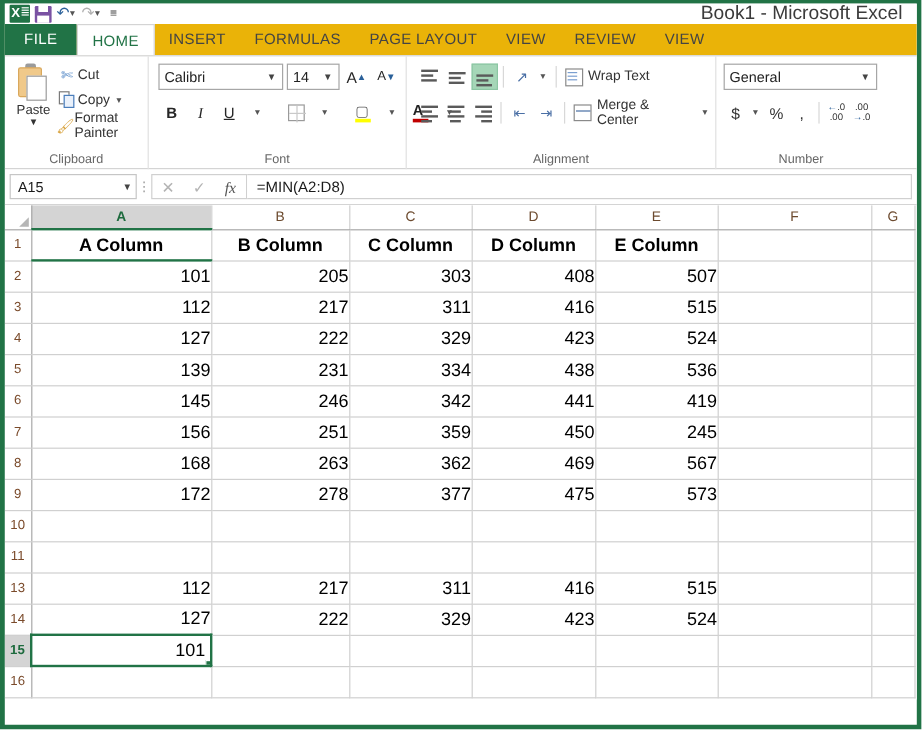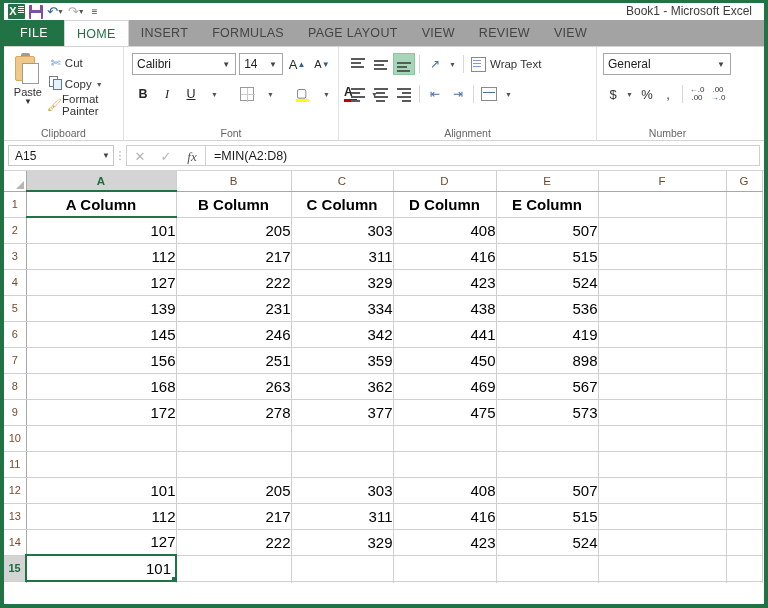--- a/index.html
+++ b/index.html
@@ -58,27 +58,27 @@
   .save-icon .bot {
     position: absolute; left: 2px; bottom: 0px; width: 10px; height: 6px; background: #ffffff;
   }
   .arrow-ico { font-size: 13px; line-height: 13px; font-family: "DejaVu Sans", sans-serif; }
   .undo { color: #2a6099; }
   .redo { color: #b0b0b0; }
   .caret-sm { font-size: 7px; color: #555; margin-left: -1px; }
   .qat-more { font-size: 10px; color: #444; padding: 0 3px; }
   .window-title {
     position: absolute; right: 12px; top: 0; height: 17px; line-height: 17px;
-    font-size: 12px; color: #3b3b3b;
+    font-size: 16px; color: #3b3b3b;
   }
 
   
   .tabstrip {
     height: 26px;
-    background: #a3a3a3;
+    background: #eab308;
     display: flex; align-items: flex-end;
     position: relative;
   }
   .tab-file {
     background: #217346; color: #ffffff;
     height: 26px; line-height: 26px;
     padding: 0 16px; font-size: 12.5px; letter-spacing: .4px;
   }
   .tab {
     height: 26px; line-height: 26px;
@@ -507,20 +507,21 @@
             </div>
           <div class="abtn">
               <span class="indent-ico">⇥</span>
             </div>
           <span class="vdiv"></span>
           <div class="merge-btn">
             <span class="merge-ico">
                 <span class="box"></span>
                 <span class="arrow"></span>
               </span>
+            <span>Merge &amp; Center</span>
             <span class="mini-caret">▼</span>
           </div>
         </div>
       </div>
       <div class="group-label">Alignment</div>
     </div>
 
     <div class="group g-number">
       <div class="group-body" style="flex-direction:column; padding-left:6px;">
         <div class="font-row1">
@@ -637,21 +638,21 @@
             <td class="cell" style="width: 102px;">419</td>
             <td class="cell" style="width: 128px;"></td>
             <td class="cell" style="width: 36px;"></td>
           </tr>
           <tr>
             <td class="rowhead">7</td>
             <td class="cell" style="width: 150px;">156</td>
             <td class="cell" style="width: 115px;">251</td>
             <td class="cell" style="width: 102px;">359</td>
             <td class="cell" style="width: 103px;">450</td>
-            <td class="cell" style="width: 102px;">898</td>
+            <td class="cell" style="width: 102px;">245</td>
             <td class="cell" style="width: 128px;"></td>
             <td class="cell" style="width: 36px;"></td>
           </tr>
           <tr>
             <td class="rowhead">8</td>
             <td class="cell" style="width: 150px;">168</td>
             <td class="cell" style="width: 115px;">263</td>
             <td class="cell" style="width: 102px; padding-left: 16px;">362</td>
             <td class="cell" style="width: 103px;">469</td>
             <td class="cell" style="width: 102px;">567</td>
@@ -682,30 +683,20 @@
             <td class="rowhead">11</td>
             <td class="cell" style="width: 150px;"></td>
             <td class="cell" style="width: 115px;"></td>
             <td class="cell" style="width: 102px;"></td>
             <td class="cell" style="width: 103px;"></td>
             <td class="cell" style="width: 102px;"></td>
             <td class="cell" style="width: 128px;"></td>
             <td class="cell" style="width: 36px;"></td>
           </tr>
           <tr>
-            <td class="rowhead">12</td>
-            <td class="cell" style="width: 150px;">101</td>
-            <td class="cell" style="width: 115px;">205</td>
-            <td class="cell" style="width: 102px;">303</td>
-            <td class="cell" style="width: 103px;">408</td>
-            <td class="cell" style="width: 102px;">507</td>
-            <td class="cell" style="width: 128px;"></td>
-            <td class="cell" style="width: 36px;"></td>
-          </tr>
-          <tr>
             <td class="rowhead">13</td>
             <td class="cell" style="width: 150px;">112</td>
             <td class="cell" style="width: 115px;">217</td>
             <td class="cell" style="width: 102px;">311</td>
             <td class="cell" style="width: 103px;">416</td>
             <td class="cell" style="width: 102px;">515</td>
             <td class="cell" style="width: 128px;"></td>
             <td class="cell" style="width: 36px;"></td>
           </tr>
           <tr>

